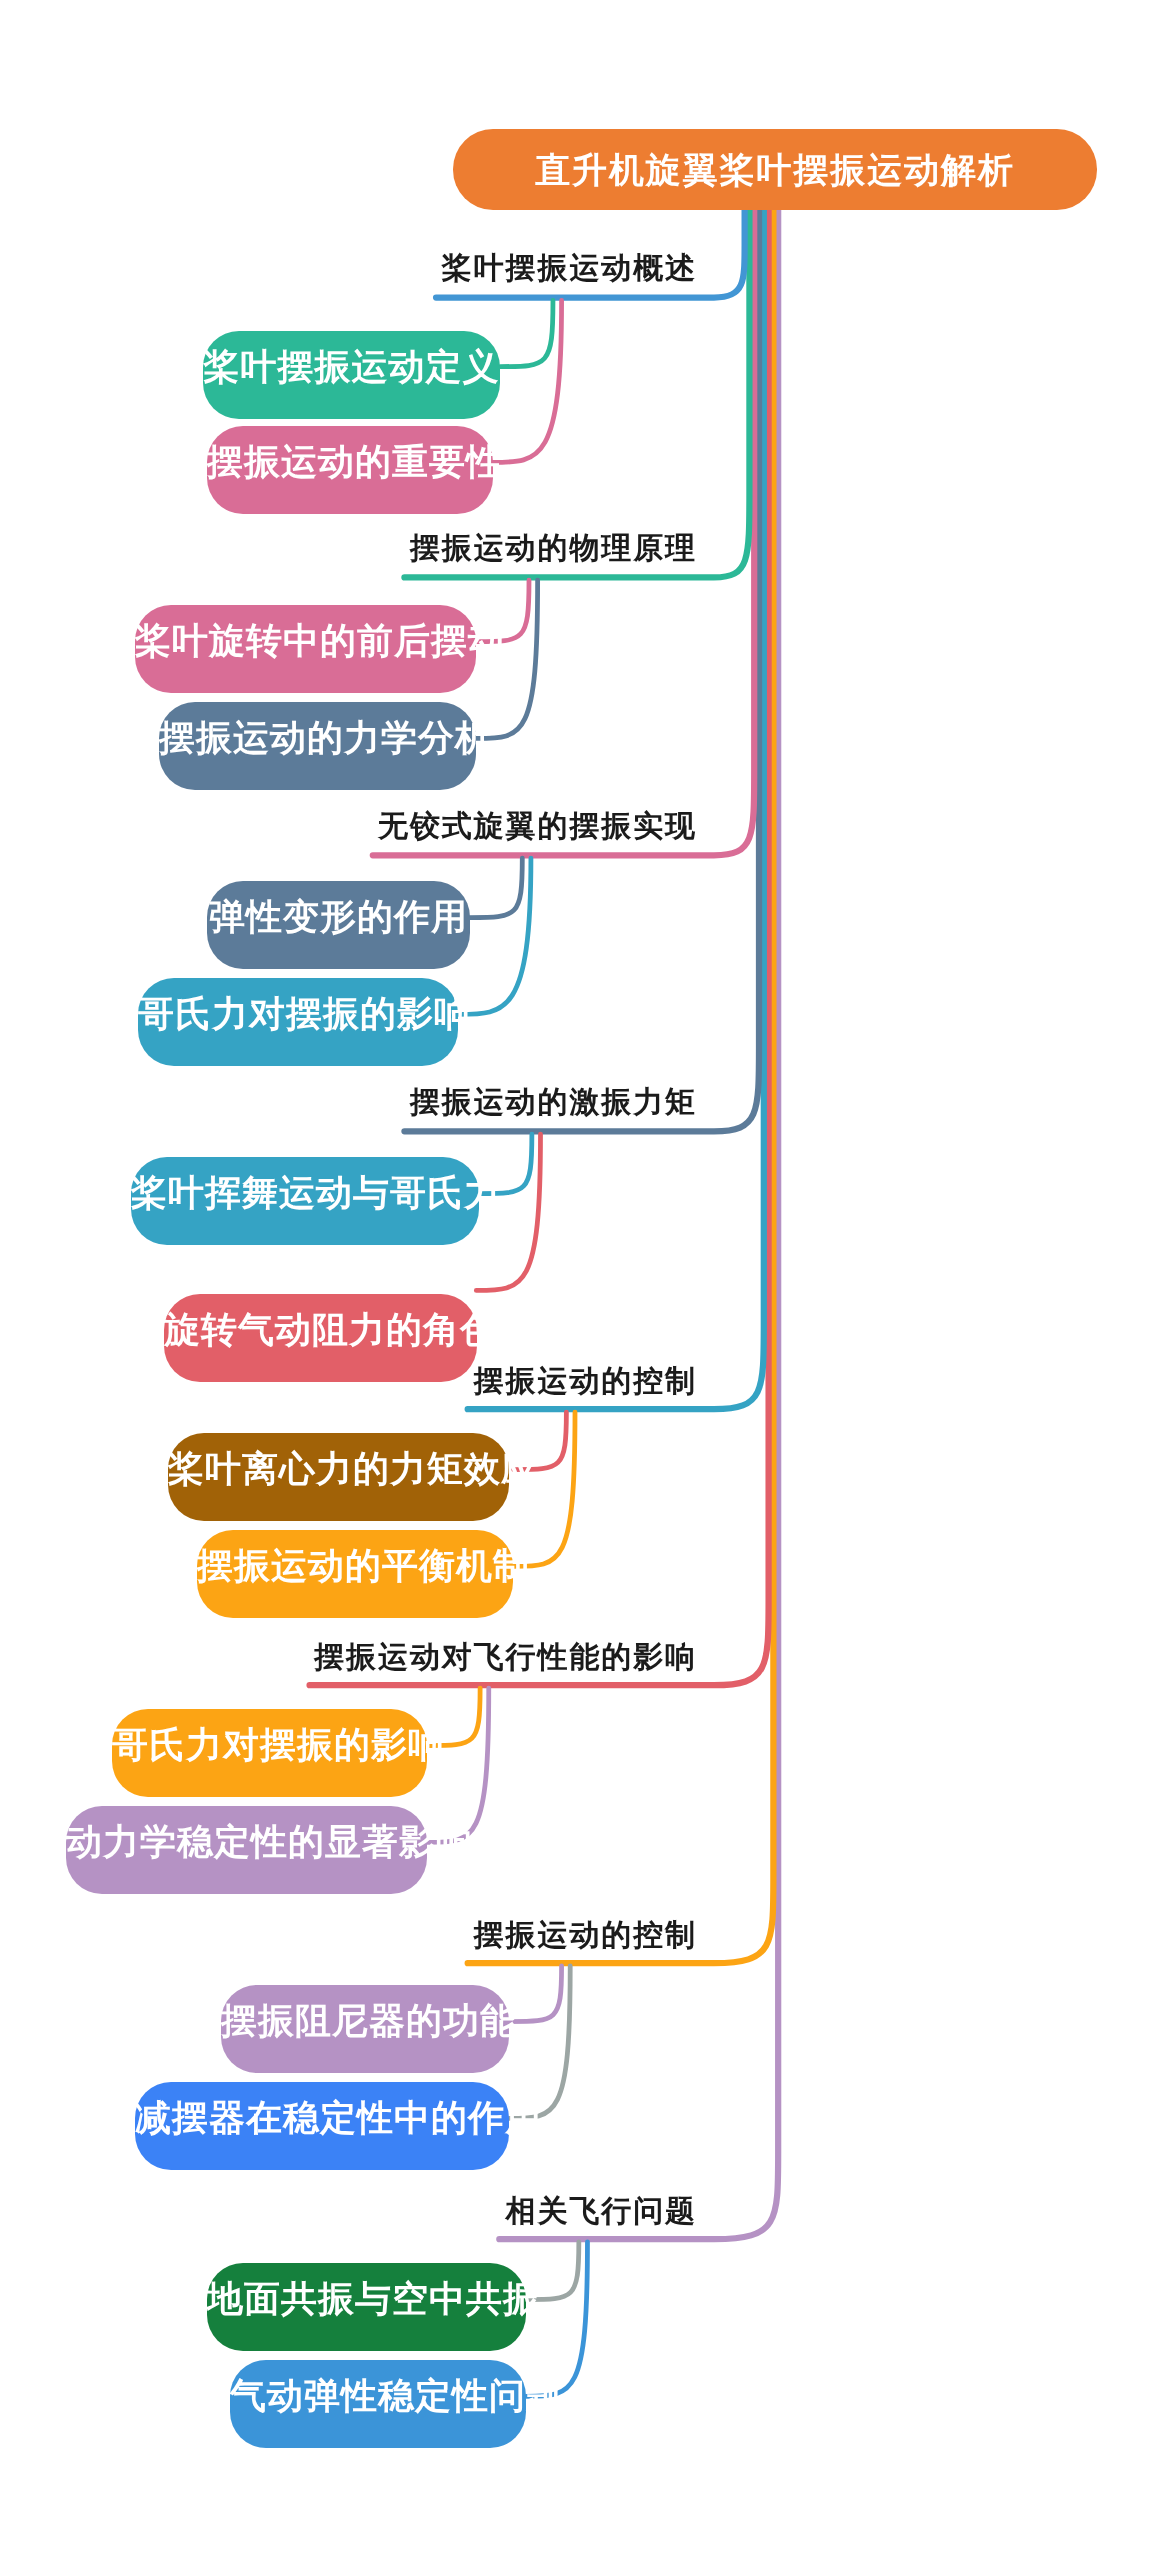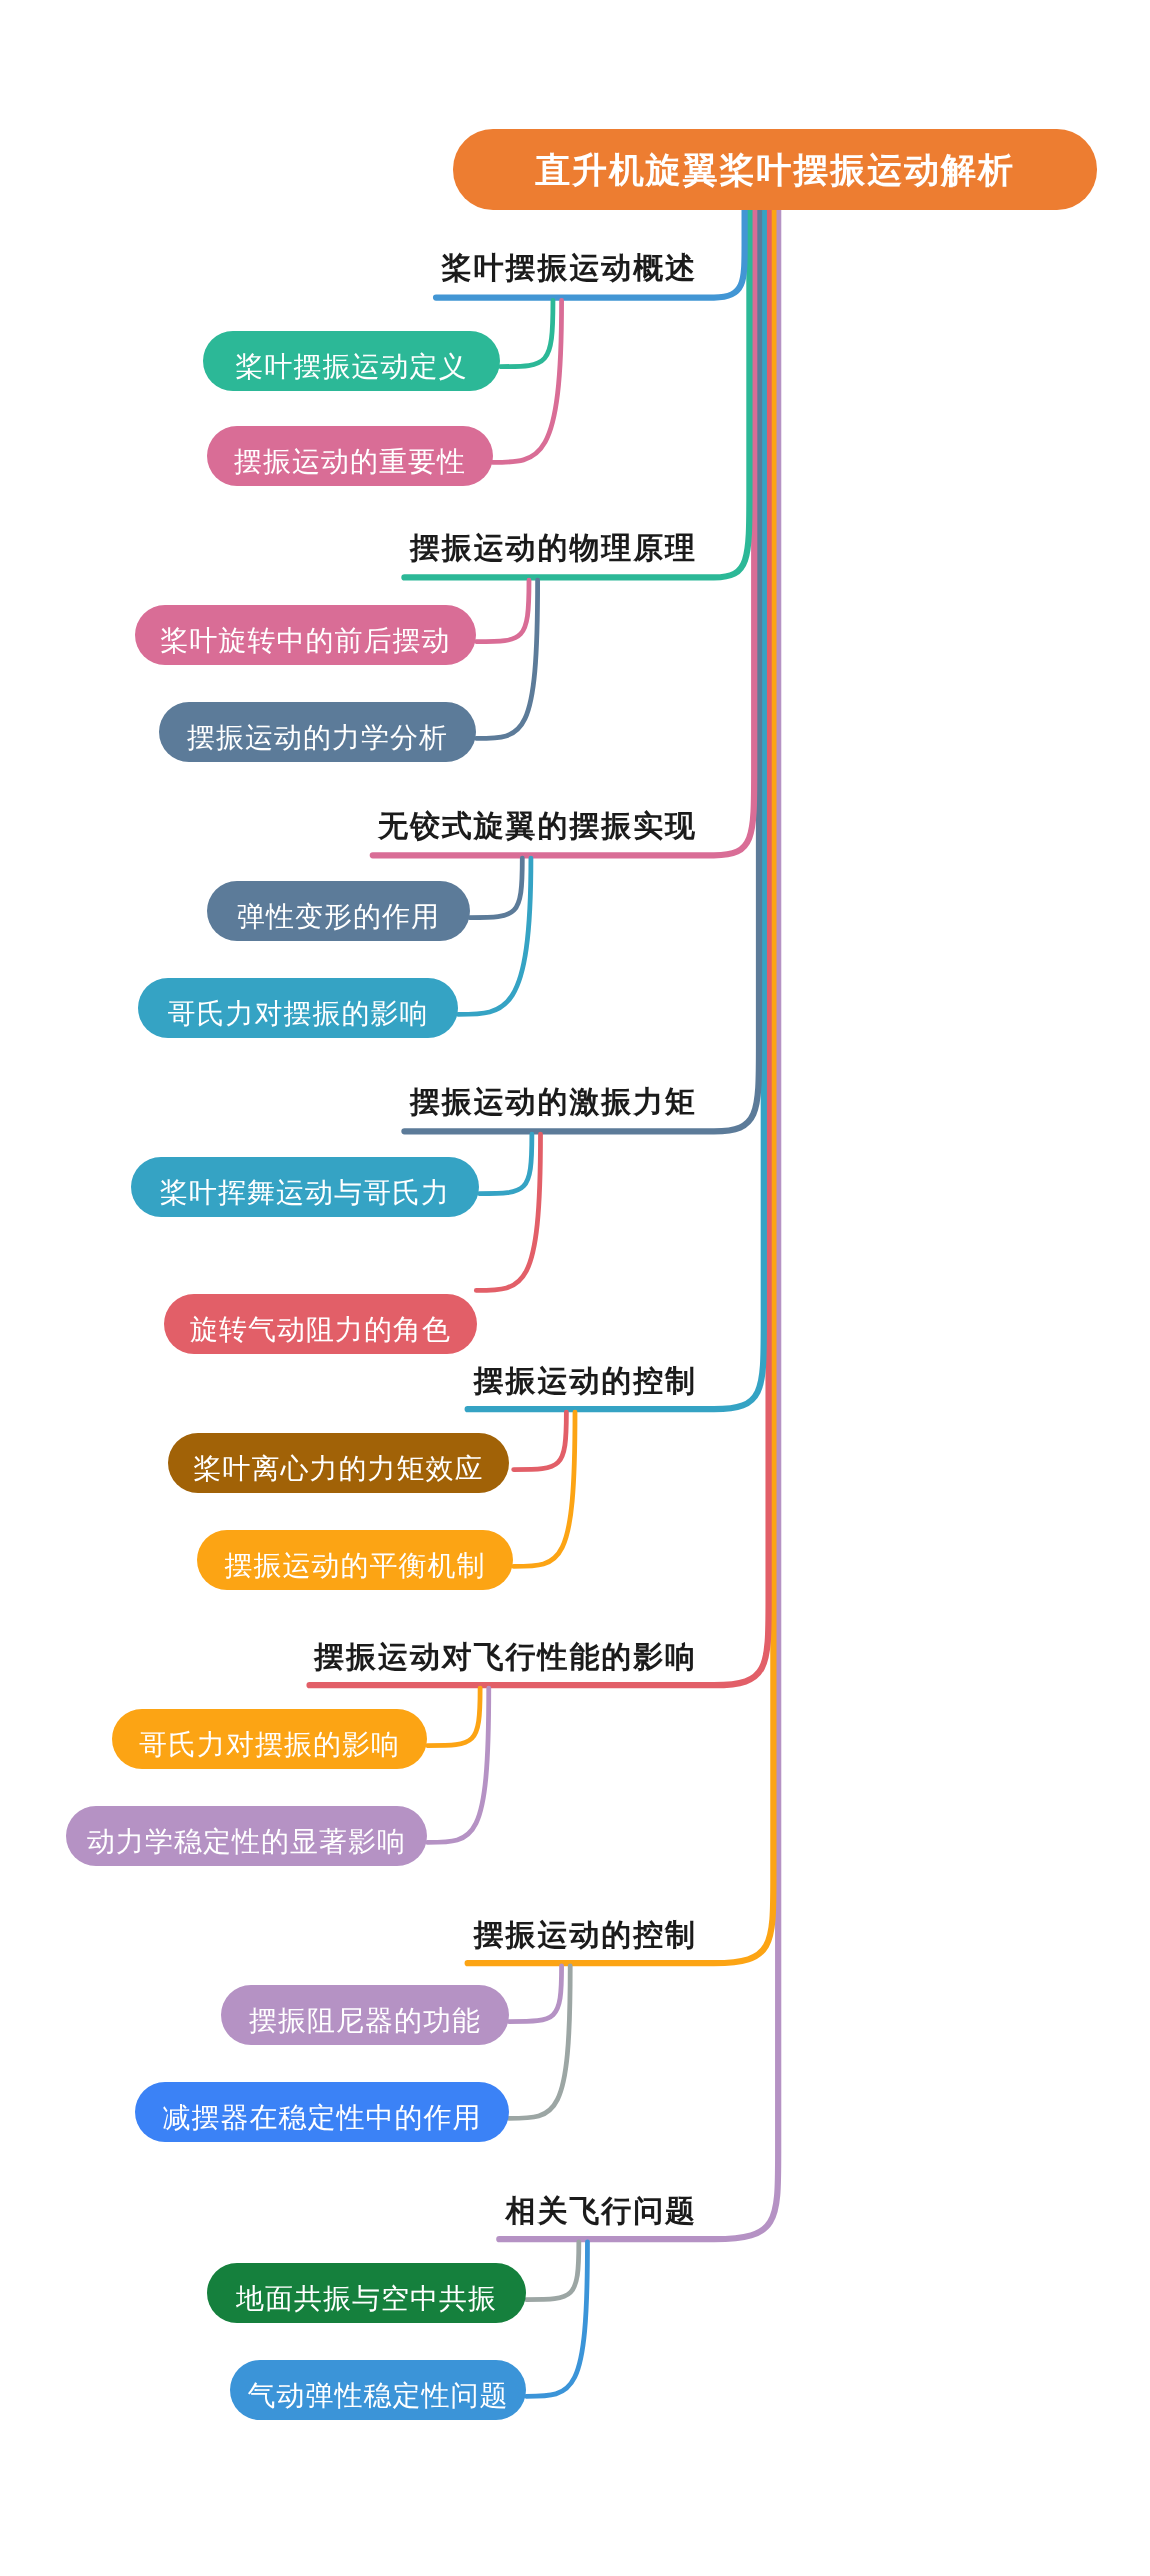--- a/index.html
+++ b/index.html
@@ -14,22 +14,22 @@
     position:absolute;left:453px;top:129px;width:644px;height:81px;
     border-radius:40px;color:#ffffff;font-size:35px;font-weight:700;
     letter-spacing:1.9px;text-align:center;line-height:81px;white-space:nowrap;
   }
   .topic{
     position:absolute;right:453px;height:46px;line-height:46px;
     color:#1b1b1b;font-size:30px;font-weight:700;letter-spacing:1.9px;
     text-align:left;white-space:nowrap;
   }
   .pill{
-    position:absolute;height:60px;border-radius:36px;color:#ffffff;
-    font-size:28px;font-weight:400;letter-spacing:1px;text-align:center;
+    position:absolute;height:88px;border-radius:36px;color:#ffffff;
+    font-size:36px;font-weight:700;letter-spacing:1px;text-align:center;
     line-height:72px;white-space:nowrap;
   }
 </style>
 </head>
 <body>
 
 <div id="canvas">
 
   <svg id="wires" viewBox="0 0 1200 2687" xmlns="http://www.w3.org/2000/svg">
 

